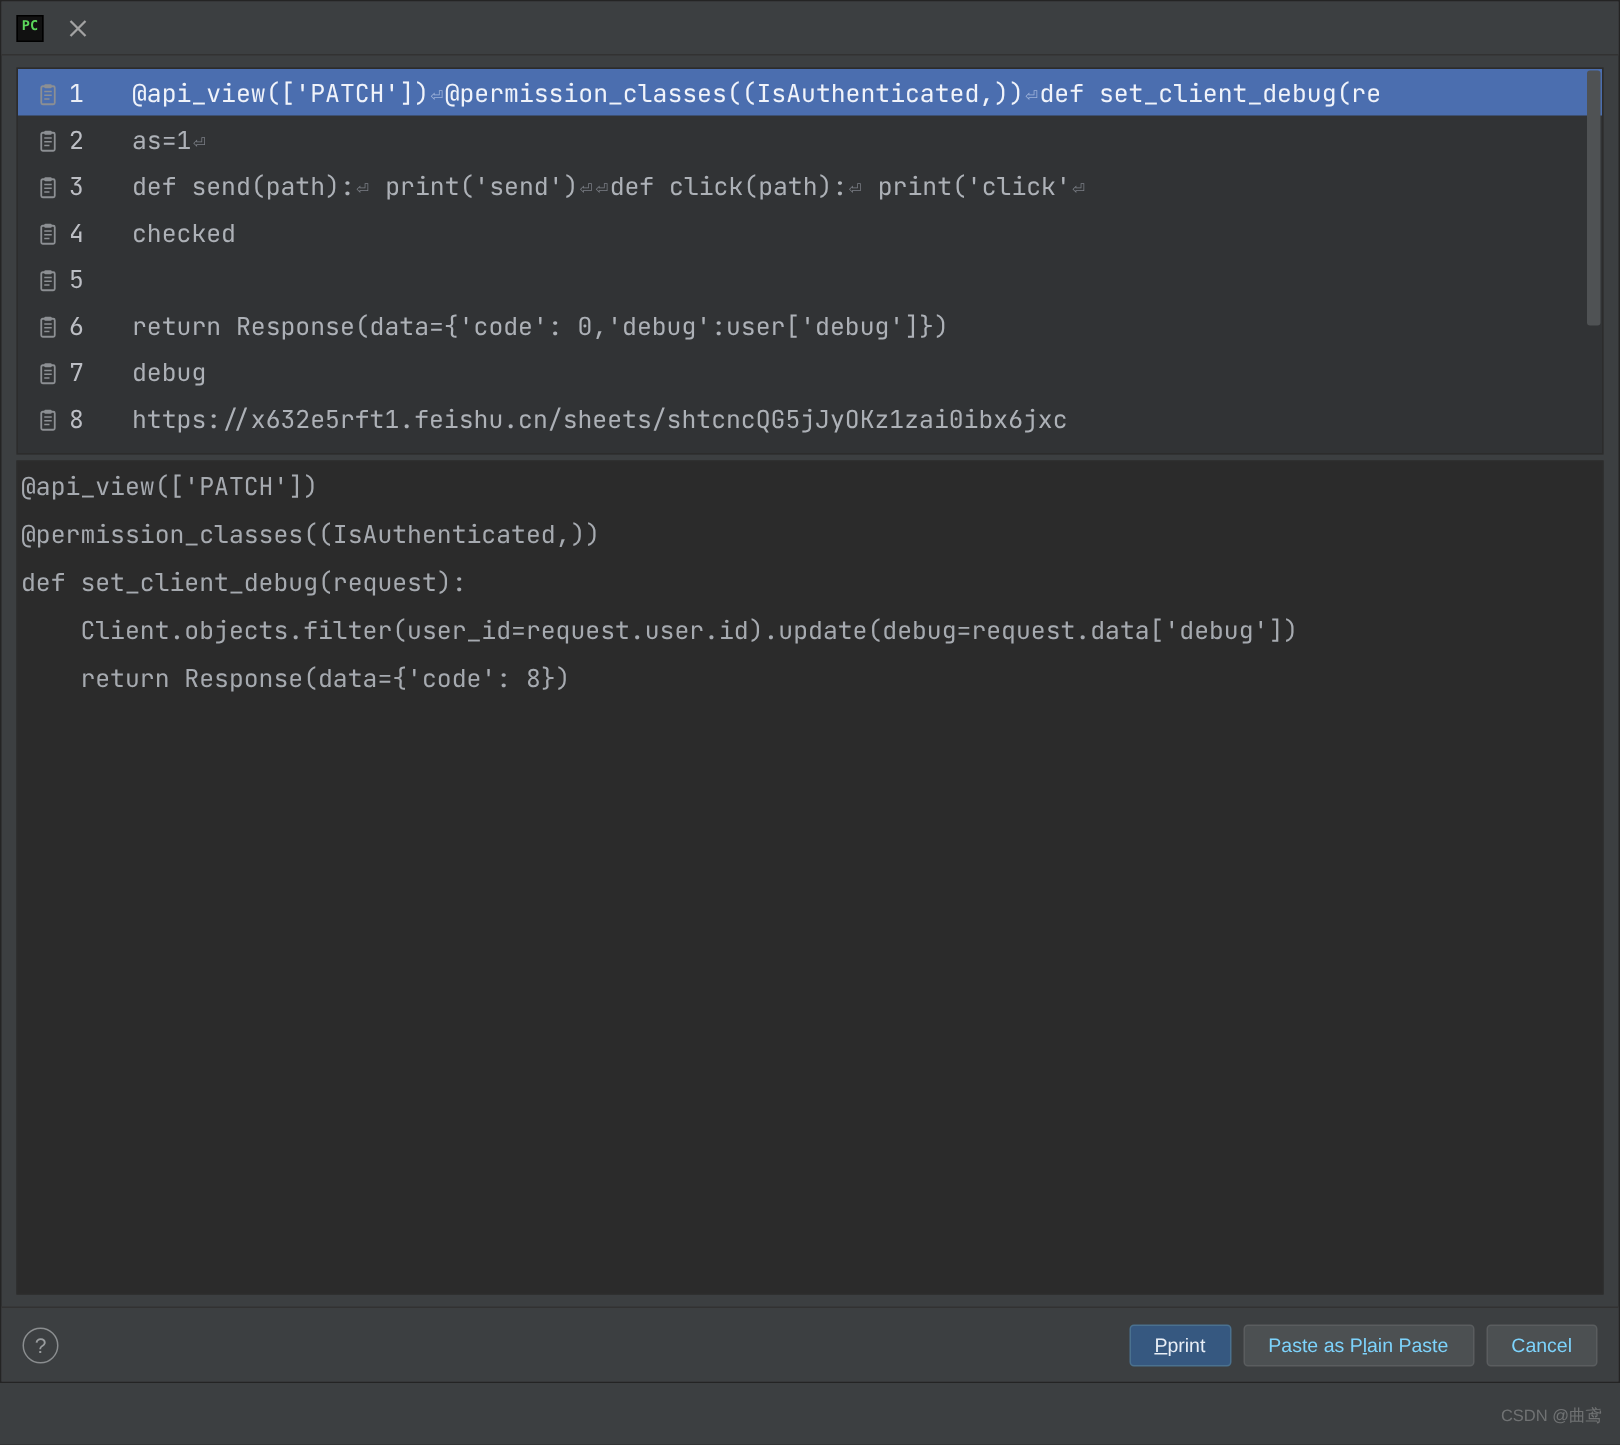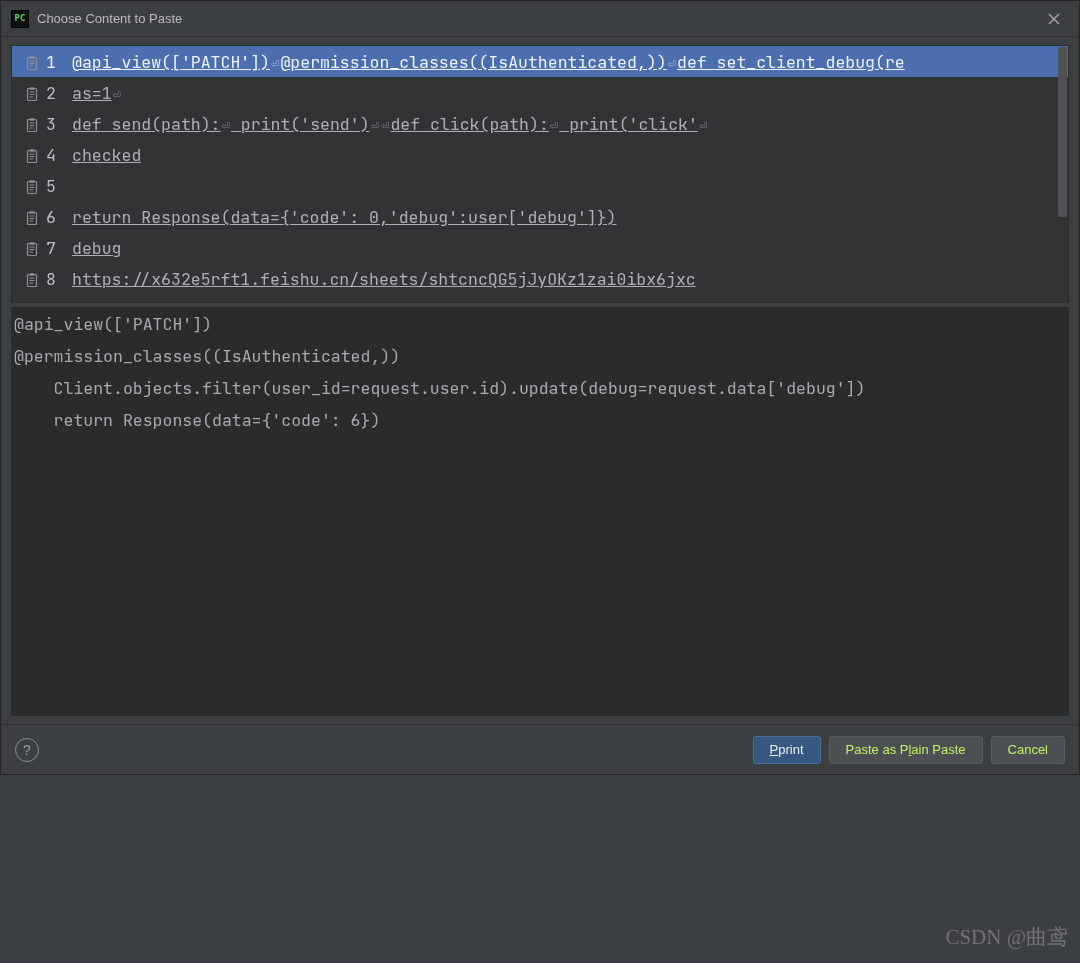--- a/index.html
+++ b/index.html
@@ -10,21 +10,21 @@
     body {
       font-family: "Segoe UI", Arial, sans-serif;
       background: #3c3f41;
       width: 1080px;
       height: 963px;
       overflow: hidden;
       position: relative;
     }
     .dialog {
       width: 1080px;
-      height: 775px;
+      height: 922px;
       background: #3c3f41;
       border: 1px solid #242424;
       display: flex;
       flex-direction: column;
     }
     .titlebar {
       height: 36px;
       background: #3c3f41;
       display: flex;
       align-items: center;
@@ -100,23 +100,23 @@
     .row-icon svg { width: 16px; height: 16px; }
     .row-num {
       width: 26px;
       text-align: left;
       margin-left: 6px;
       color: #bcbec4;
       flex-shrink: 0;
     }
     .history-row.selected .row-num { color: #eaeef6; }
     .row-content {
+      margin-left: 16px;
       color: #adb1b7;
       overflow: hidden;
-      text-decoration: underline;
     }
     .history-row.selected .row-content { color: #f0f3fa; }
     .crlf-mark {
       display: inline-block;
       color: #7b7f86;
       font-size: 14px;
       padding: 0 1px;
     }
     .history-row.selected .crlf-mark { color: #9fb3da; }
     .vscroll {
@@ -172,51 +172,50 @@
       font-size: 14px;
       cursor: pointer;
     }
     .spacer { flex: 1; }
     .btn {
       height: 28px;
       padding: 0 16px;
       margin-left: 8px;
       border: 1px solid #5a5d5f;
       background: #4c5052;
-      color: #bef264;
+      color: #7dd3fc;
       font-size: 13px;
       border-radius: 3px;
       cursor: pointer;
       display: flex;
       align-items: center;
     }
     .btn.primary {
       background: #365880;
       border-color: #4a718f;
       color: #e8eef6;
       font-weight: 500;
     }
     .mnemonic { text-decoration: underline; }
     .watermark {
       position: absolute;
       right: 12px;
       bottom: 12px;
-      font-size: 21px;
+      font-size: 11px;
       color: rgba(210, 210, 210, 0.35);
       pointer-events: none;
-      font-family: Liberation Serif, serif;
+      font-family: Liberation Sans, sans-serif;
     }
   </style>
 </head>
 <body>
 
 <div class="dialog">
   <div class="titlebar">
     <div class="app-icon">PC</div>
-    <div class="title-text">Choose Content to Paste</div>
     <div class="close-btn">
       <svg viewBox="0 0 12 12">
           <line x1="1" y1="1" x2="11" y2="11"></line>
           <line x1="11" y1="1" x2="1" y2="11"></line>
         </svg>
     </div>
   </div>
 
   <div class="content-area">
     <div class="history-list">
@@ -310,22 +309,23 @@
           </div>
         </div>
       <div class="vscroll">
         <div class="vscroll-thumb"></div>
       </div>
     </div>
 
     <div class="preview" id="preview">
         <div class="preview-line">@api_view(['PATCH'])</div>
         <div class="preview-line">@permission_classes((IsAuthenticated,))</div>
+        <div class="preview-line">def set_client_debug(request):</div>
         <div class="preview-line">    Client.objects.filter(user_id=request.user.id).update(debug=request.data['debug'])</div>
-        <div class="preview-line">    return Response(data={'code': 6})</div>
+        <div class="preview-line">    return Response(data={'code': 8})</div>
       </div>
   </div>
 
   <div class="button-bar">
     <div class="help-btn">?</div>
     <div class="spacer"></div>
     <div class="btn primary">
         <span></span>
         <span class="mnemonic">P</span>
         <span>print</span>

